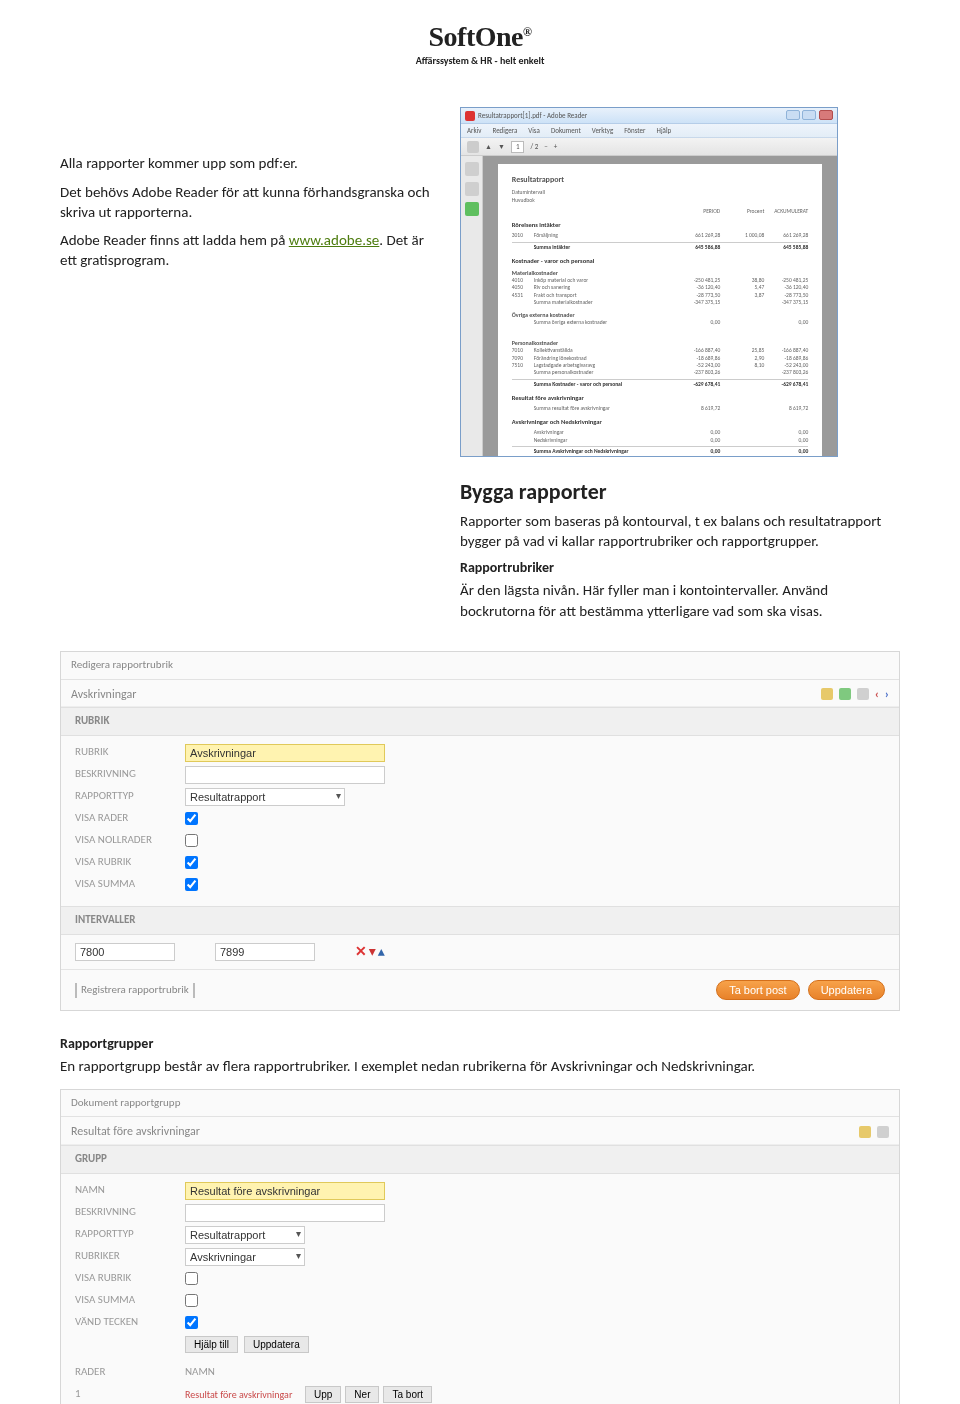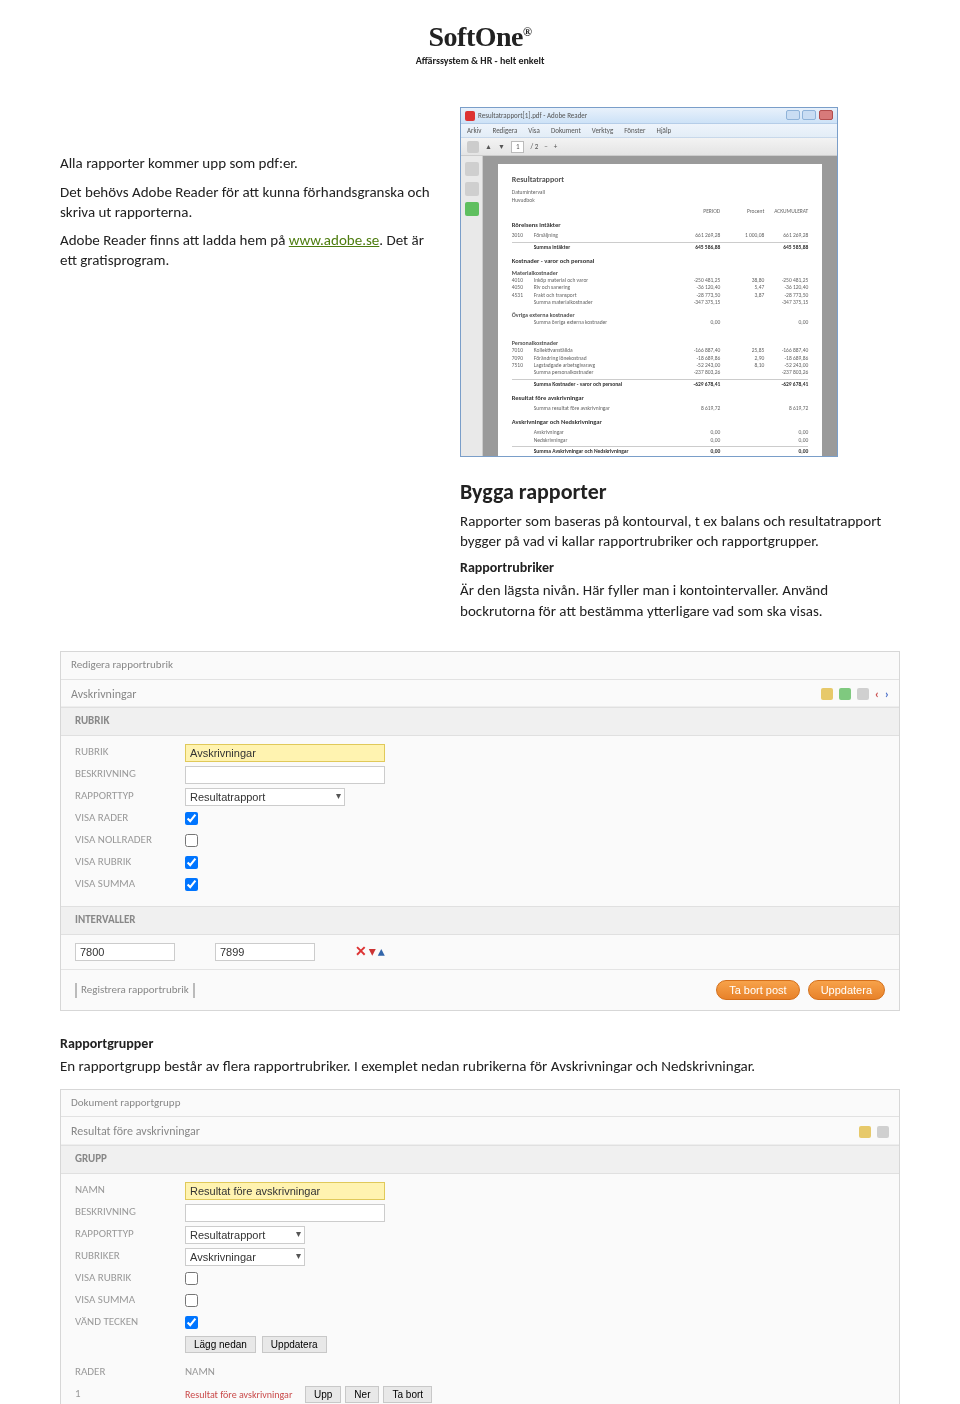--- a/index.html
+++ b/index.html
@@ -554,21 +554,21 @@
     <div class="frow">
       <span class="flabel">VISA SUMMA</span>
       <input type="checkbox" class="fcheck" style="">
     </div>
     <div class="frow">
       <span class="flabel">VÄND TECKEN</span>
       <input type="checkbox" class="fcheck" checked="" style="">
     </div>
     <div class="frow">
       <span class="flabel"></span>
-      <button class="btn-grey">Lägg nedan</button>
+      <button class="btn-grey">Hjälp till</button>
       <span style="width:6px"></span>
       <button class="btn-grey">Uppdatera</button>
     </div>
     <div class="frow" style="margin-top:6px;">
       <span class="flabel">RADER</span>
       <span style="width:120px;color:#9a9a9a;font-size:11px;">NAMN</span>
     </div>
     <div class="frow">
       <span class="flabel">1</span>
       <span class="rubrik-link" style="width:120px;">Resultat före avskrivningar</span>

